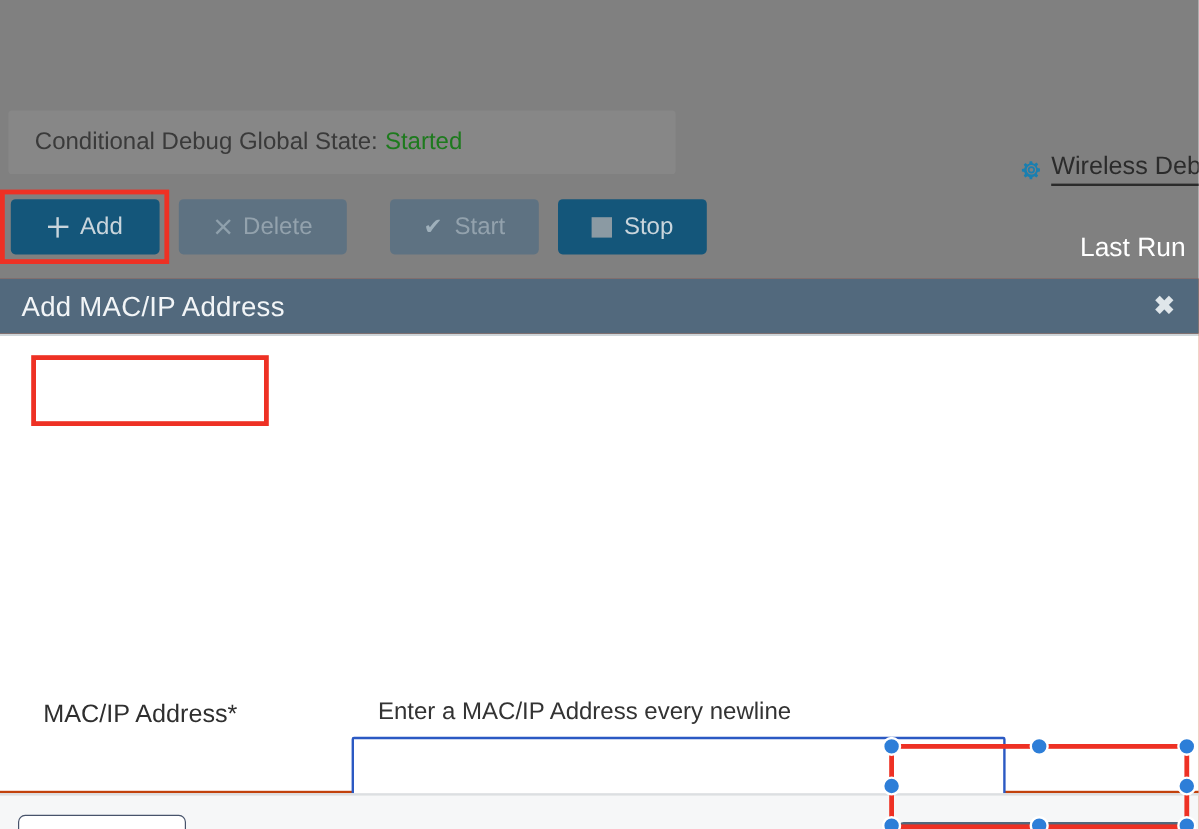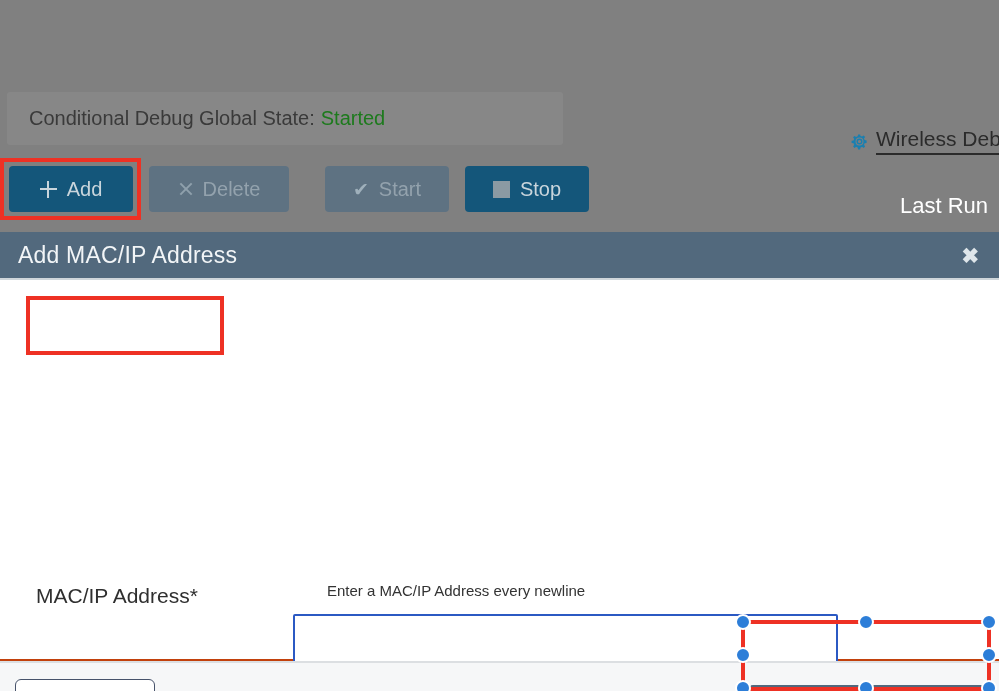--- a/index.html
+++ b/index.html
@@ -229,22 +229,22 @@
   #field-label {
     position: absolute;
     left: 36px; top: 304px;
     font-size: 21px;
     color: #2f2f2f;
     white-space: nowrap;
     text-align: right;
   }
   #field-hint {
     position: absolute;
-    left: 327px; top: 302px;
-    font-size: 15px;
+    left: 315px; top: 302px;
+    font-size: 20px;
     color: #333333;
     white-space: nowrap;
   }
   #mac-textarea {
     position: absolute;
     left: 293px; top: 334px;
     width: 545px;
     height: 250px;
     background: #ffffff;
     border: 2px solid #2b59c3;

